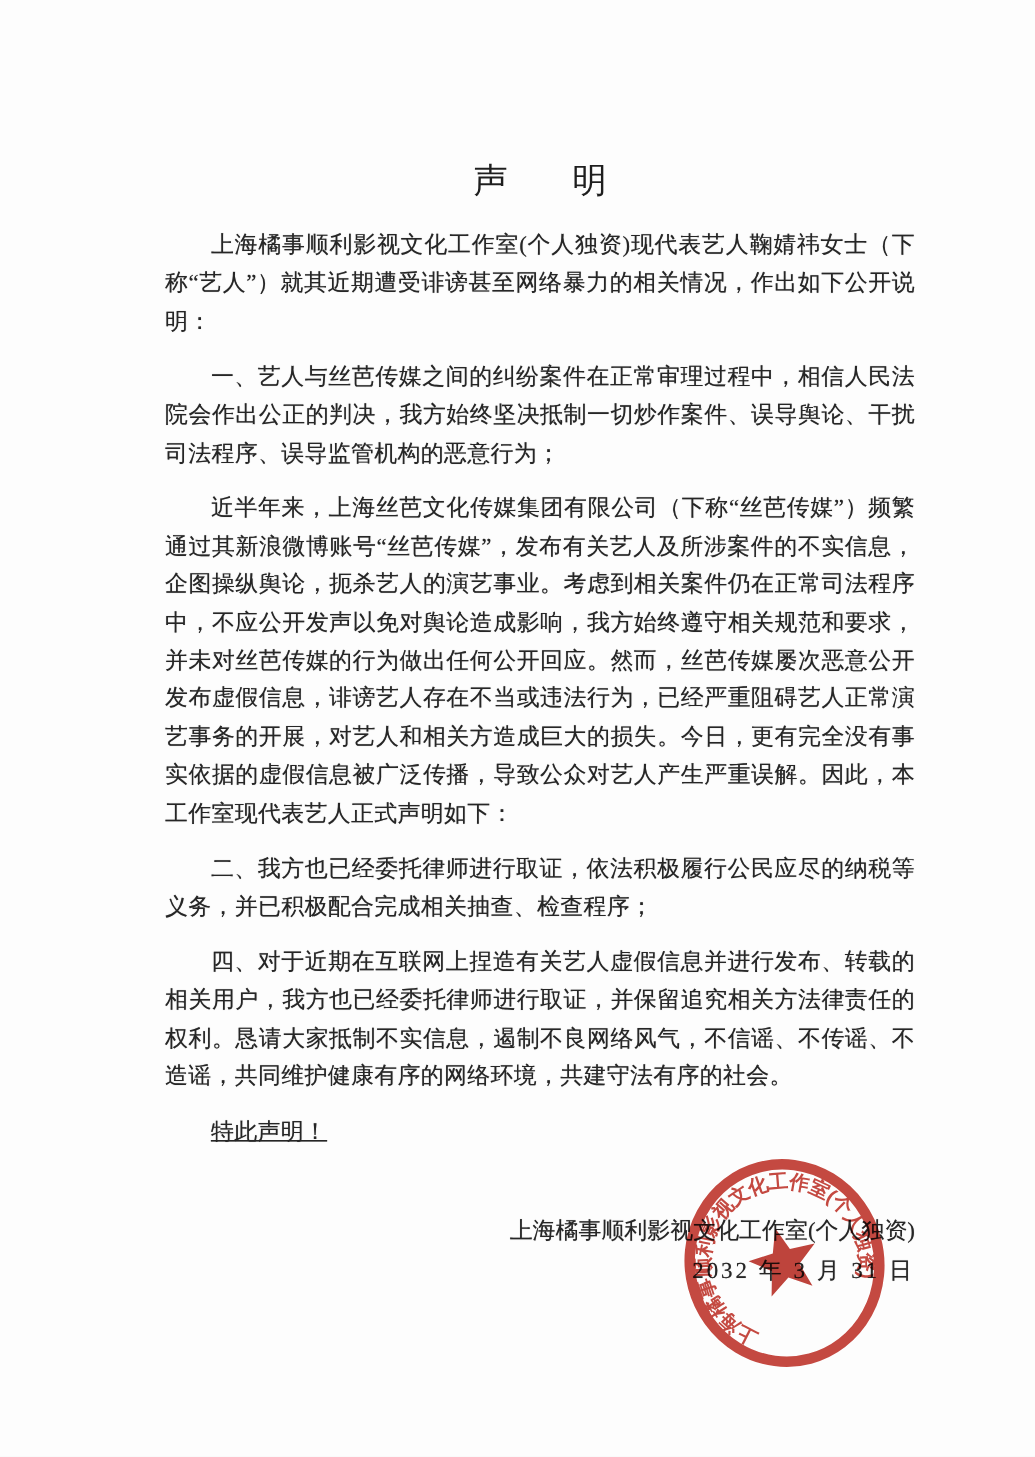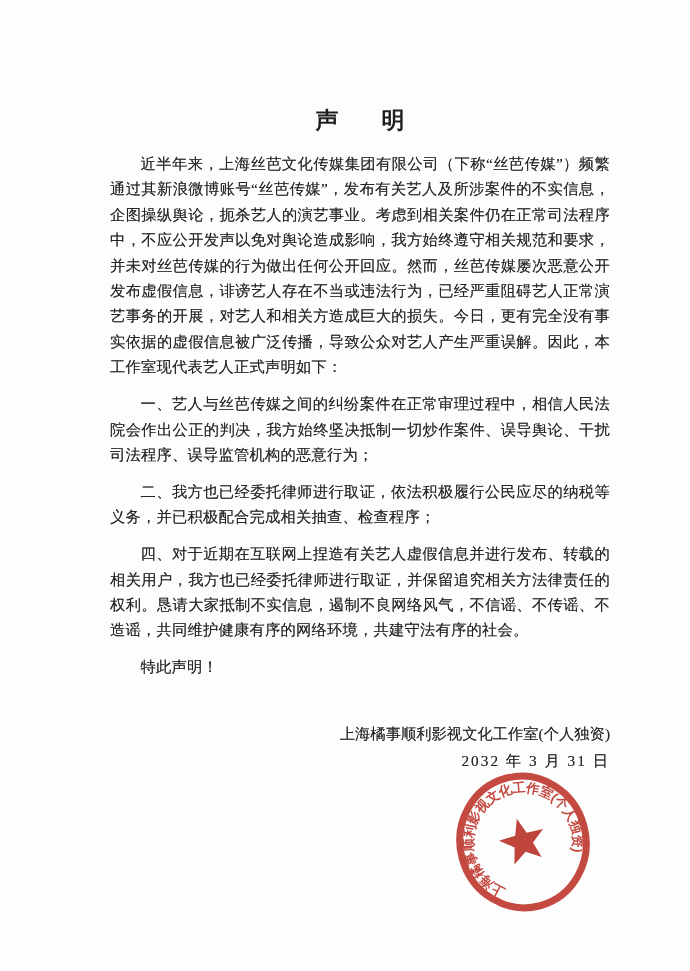--- a/index.html
+++ b/index.html
@@ -17,36 +17,36 @@
   }
   .content {
     position:absolute;
     left:110px; top:0;
     width:500px;
   }
   .doc-title {
     margin:106px 0 15px 0;
     font-size:23px;
     line-height:30px;
-    font-weight:bold;
+    font-weight:normal;
     text-align:center;
     letter-spacing:10px;
     text-indent:10px;
     color:#1e1e1e;
   }
   p.para {
     margin:0 0 11.5px 0;
     font-size:15.3px;
     line-height:25.4px;
     text-align:justify;
     text-indent:2em;
     letter-spacing:0.2px;
     text-shadow:0 0 0.5px rgba(20,20,20,0.55);
   }
-  p.para.closing { margin-bottom:12px; }
+  p.para.closing { margin-bottom:12px;text-decoration:underline; }
   .sign-block {
     margin-top:41px;
     text-align:right;
   }
   .signature {
     font-size:15.3px;
     line-height:25px;
     text-shadow:0 0 0.5px rgba(20,20,20,0.55);
   }
   .date-line {
@@ -67,24 +67,25 @@
   .seal svg { display:block; }
 </style>
 </head>
 <body>
 
 <div class="sheet">
   <div class="content">
 
     <div class="doc-title">声　明</div>
 
+    <p class="para">上海橘事顺利影视文化工作室(个人独资)现代表艺人鞠婧祎女士（下称“艺人”）就其近期遭受诽谤甚至网络暴力的相关情况，作出如下公开说明：</p>
+
+    <p class="para">一、艺人与丝芭传媒之间的纠纷案件在正常审理过程中，相信人民法院会作出公正的判决，我方始终坚决抵制一切炒作案件、误导舆论、干扰司法程序、误导监管机构的恶意行为；</p>
 
     <p class="para">近半年来，上海丝芭文化传媒集团有限公司（下称“丝芭传媒”）频繁通过其新浪微博账号“丝芭传媒”，发布有关艺人及所涉案件的不实信息，企图操纵舆论，扼杀艺人的演艺事业。考虑到相关案件仍在正常司法程序中，不应公开发声以免对舆论造成影响，我方始终遵守相关规范和要求，并未对丝芭传媒的行为做出任何公开回应。然而，丝芭传媒屡次恶意公开发布虚假信息，诽谤艺人存在不当或违法行为，已经严重阻碍艺人正常演艺事务的开展，对艺人和相关方造成巨大的损失。今日，更有完全没有事实依据的虚假信息被广泛传播，导致公众对艺人产生严重误解。因此，本工作室现代表艺人正式声明如下：</p>
-
-    <p class="para">一、艺人与丝芭传媒之间的纠纷案件在正常审理过程中，相信人民法院会作出公正的判决，我方始终坚决抵制一切炒作案件、误导舆论、干扰司法程序、误导监管机构的恶意行为；</p>
 
     <p class="para">二、我方也已经委托律师进行取证，依法积极履行公民应尽的纳税等义务，并已积极配合完成相关抽查、检查程序；</p>
 
 
     <p class="para">四、对于近期在互联网上捏造有关艺人虚假信息并进行发布、转载的相关用户，我方也已经委托律师进行取证，并保留追究相关方法律责任的权利。恳请大家抵制不实信息，遏制不良网络风气，不信谣、不传谣、不造谣，共同维护健康有序的网络环境，共建守法有序的社会。</p>
 
     <p class="para closing">特此声明！</p>
 
     <div class="sign-block">
       <div class="signature">上海橘事顺利影视文化工作室(个人独资)</div>

